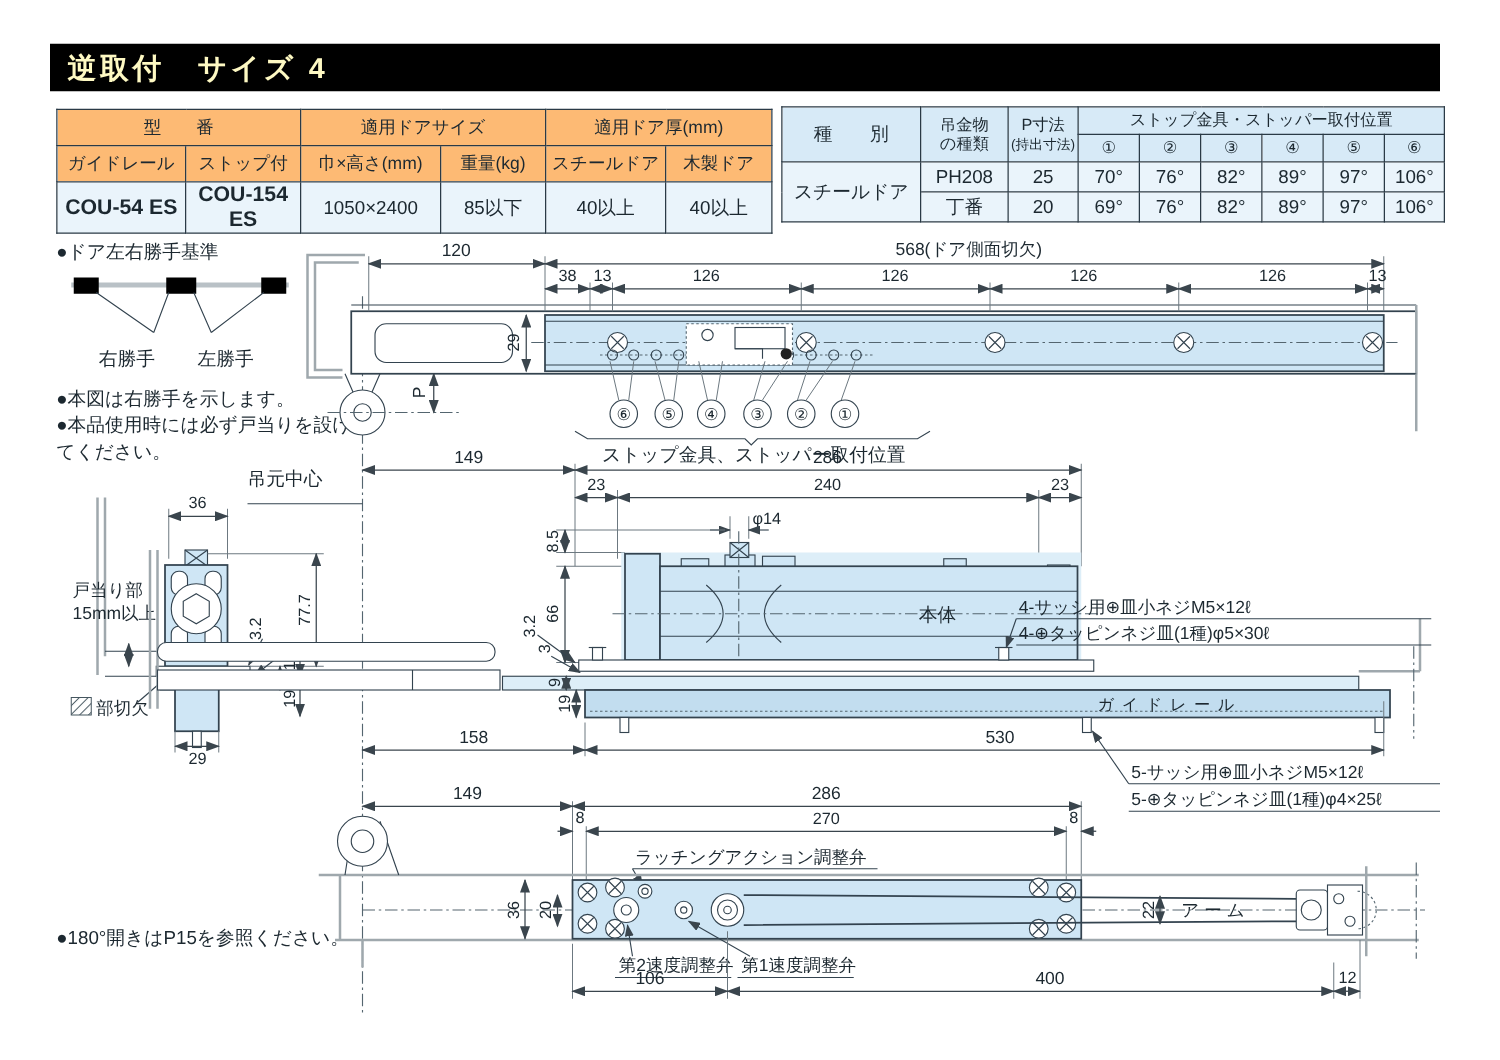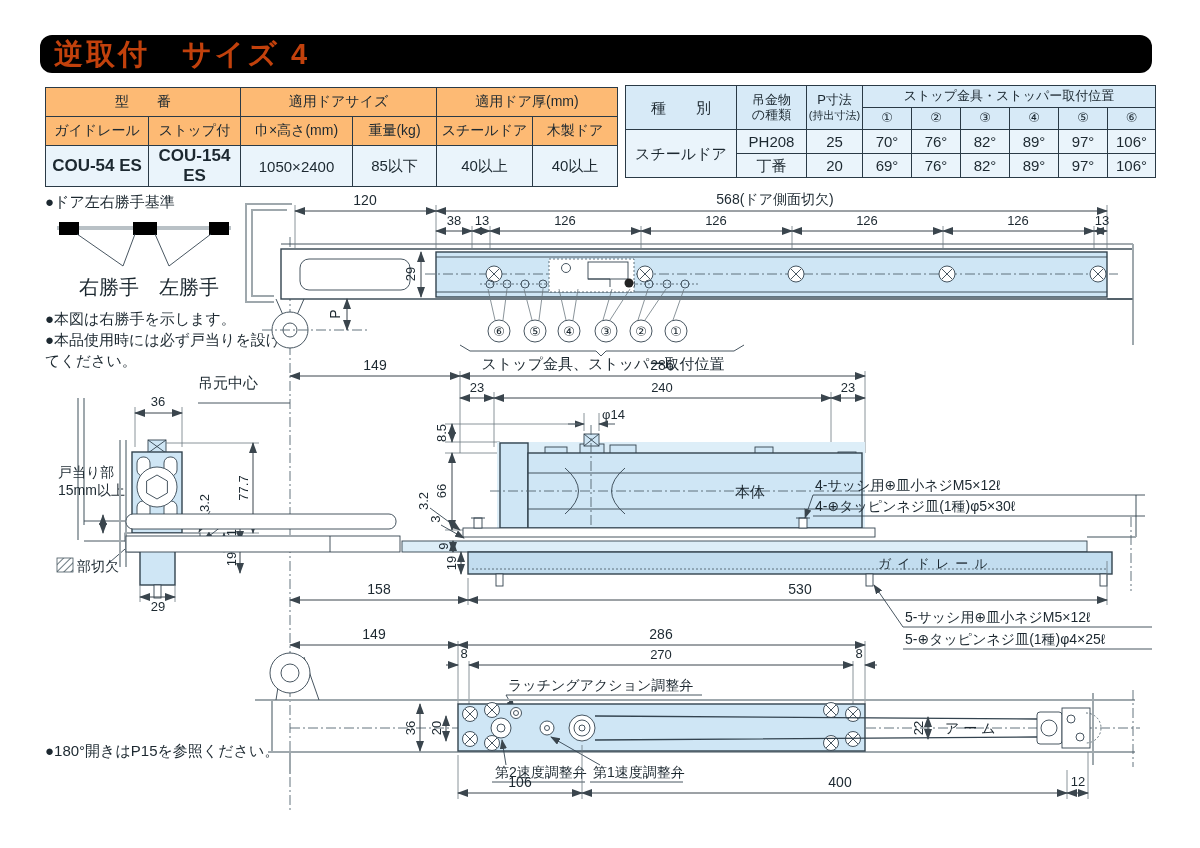--- a/index.html
+++ b/index.html
@@ -1,37 +1,37 @@
 <!DOCTYPE html>
 <html><head>
 <meta charset="utf-8">
 <style>
   html,body{margin:0;padding:0;}
   body{width:1200px;height:848px;background:#fff;position:relative;overflow:hidden;
        font-family:"Liberation Sans","DejaVu Sans",sans-serif;color:#1c2830;}
   .abs{position:absolute;}
   
-  #titlebar{left:40px;top:35px;width:1112px;height:38px;background:#000;color:#c2410c;
-    font-size:29px;font-weight:bold;line-height:38px;padding-left:14px;letter-spacing:3px;box-sizing:border-box;border-radius:12px;}
+  #titlebar{left:40px;top:35px;width:1112px;height:38px;background:#000;color:#fef9c3;
+    font-size:23px;font-weight:bold;line-height:38px;padding-left:14px;letter-spacing:3px;box-sizing:border-box;}
   
   table{border-collapse:collapse;table-layout:fixed;}
   td{border:1.4px solid #2a3a46;text-align:center;vertical-align:middle;overflow:hidden;}
   #spec-table{left:45px;top:87px;width:572px;}
   #spec-table td{background:#fdba74;font-size:14px;height:28px;padding:0;}
   #spec-table tr.vals td{background:#eaf4fb;height:33px;font-size:15px;}
   #spec-table tr.vals td.model{font-weight:bold;font-size:17px;}
   #angle-table{left:625px;top:85px;width:530px;}
   #angle-table td{background:#d7eaf7;font-size:13px;height:21px;padding:0;line-height:1.15;}
   #angle-table td.big{font-size:15px;}
   #angle-table td.data{background:#eaf4fb;font-size:15px;height:23px;}
   
   .note{font-size:15px;line-height:21px;}
   #hand-note{left:45px;top:191px;width:238px;}
   #hand-note .hd{margin-bottom:2px;}
-  #hand-labels{display:flex;gap:20px;padding-left:34px;font-size:20px;}
+  #hand-labels{display:flex;gap:34px;padding-left:34px;font-size:15px;font-family:Liberation Serif, serif;}
   #bottom-note{left:45px;top:740px;width:240px;}
   
   svg text{font-family:"Liberation Sans","DejaVu Sans",sans-serif;fill:#1c2830;}
   .ln{stroke:#33434f;stroke-width:1.4;fill:none;}
   .lnt{stroke:#33434f;stroke-width:0.9;fill:none;}
   .gr{stroke:#9fa8ad;stroke-width:2;fill:none;}
   .dim{stroke:#3a454d;stroke-width:1;fill:none;}
   .ext{stroke:#6c7880;stroke-width:0.8;fill:none;}
   .cl{stroke:#54656f;stroke-width:0.9;fill:none;stroke-dasharray:10 3 2 3;}
   .dot{stroke:#54656f;stroke-width:0.9;fill:none;stroke-dasharray:2 2;}

